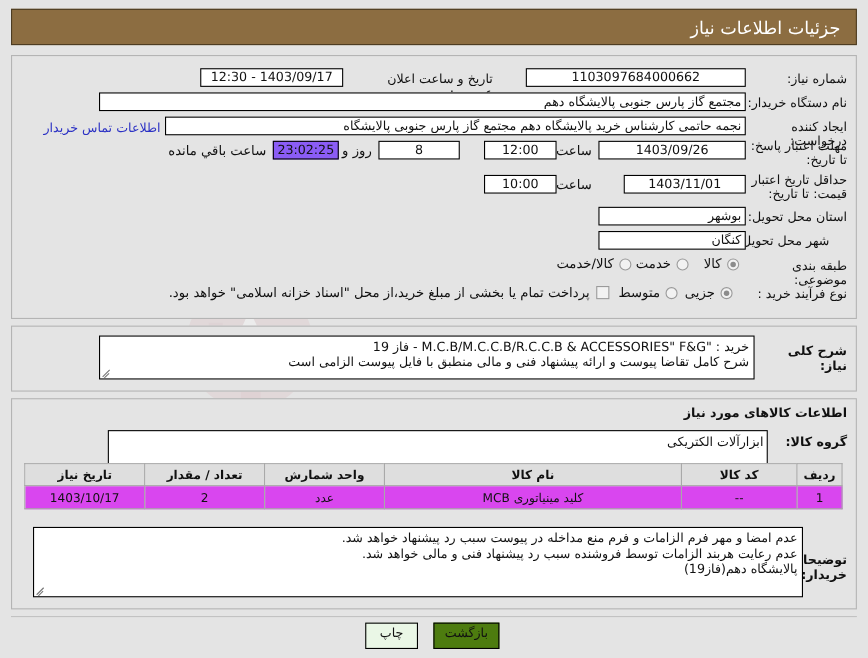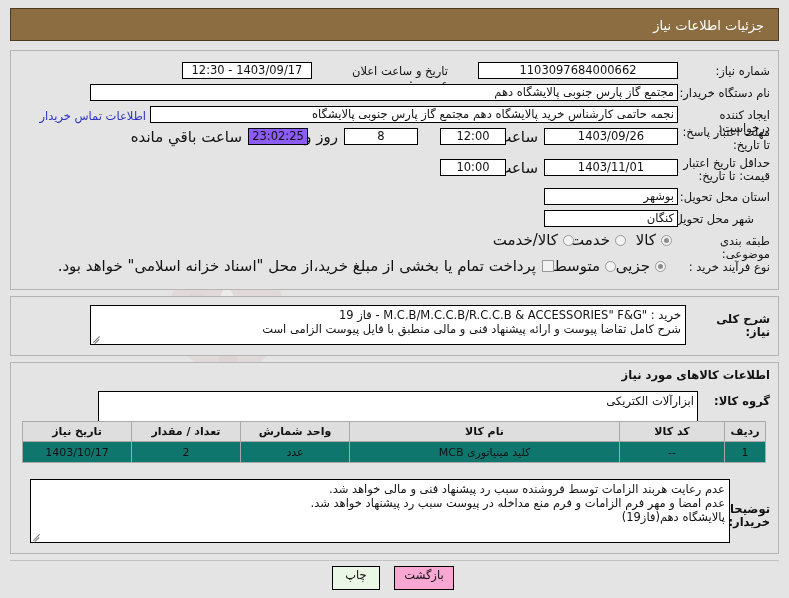--- a/index.html
+++ b/index.html
@@ -38,21 +38,21 @@
     border: 1px solid #4d3c22;
     box-sizing: border-box;
     z-index: 3;
   }
   .header-bar .title {
     position: absolute;
     right: 14px;
     top: 50%;
     transform: translateY(-50%);
     color: #ffffff;
-    font-size: 13px;
+    font-size: 16px;
     font-weight: normal;
   }
 
   
   .panel {
     position: absolute;
     left: 10px; right: 10px;
     background: #e4e4e4;
     border: 1px solid #b4b4b4;
     box-sizing: border-box;
@@ -67,21 +67,21 @@
     position: absolute;
     font-size: 11.5px;
     color: #111;
     text-align: right;
     line-height: 13px;
     white-space: normal;
   }
   .lbl-b { font-weight: bold; }
   .txt {
     position: absolute;
-    font-size: 15px;
+    font-size: 12px;
     color: #111;
     line-height: 13px;
   }
   .link {
     position: absolute;
     font-size: 11.5px;
     color: #2b31c4;
     text-decoration: none;
     cursor: pointer;
   }
@@ -169,21 +169,21 @@
     background: #dedede;
     border: 1px solid #a9a9a9;
     font-weight: bold;
     color: #111;
     height: 19px;
     padding: 0 4px;
     text-align: center;
     white-space: nowrap;
   }
   .tbl td {
-    background: #0f766e;
+    background: #d946ef;
     border: 1px solid #a9a9a9;
     height: 20px;
     padding: 0 4px;
     text-align: center;
     color: #111;
     white-space: nowrap;
   }
 
   
   .btn {
@@ -192,21 +192,21 @@
     line-height: 16px;
     font-size: 11.5px;
     text-align: center;
     border: 1px solid #000;
     box-sizing: border-box;
     cursor: pointer;
     color: #111;
     padding: 0 6px;
   }
   .btn-print  { background: #eaf7e6; }
-  .btn-back   { background: #f9a8d4; }
+  .btn-back   { background: #4d7c0f; }
 
   .divider {
     position: absolute;
     left: 10px; right: 10px;
     height: 0;
     border-top: 1px solid #c2c2c2;
   }
 </style>
 </head>
 <body>
@@ -256,21 +256,21 @@
     <div class="fld center" style="right:100px; top:77px; width:134px;">1403/09/26</div>
     <span class="txt" style="right:240px; top:80px;">ساعت</span>
     <div class="fld center" style="right:272px; top:77px; width:66px;">12:00</div>
 
     <div class="fld center" style="right:360px; top:77px; width:74px;">8</div>
     <span class="txt" style="right:440px; top:80px;">روز و</span>
     <div class="fld center khaki" style="right:470px; top:77px; width:60px;">23:02:25</div>
     <span class="txt" style="right:536px; top:80px;">ساعت باقي مانده</span>
 
     <span class="lbl" style="right:8px; top:106px; width:92px;">حداقل تاریخ اعتبار قیمت: تا تاریخ:</span>
-    <div class="fld center" style="right:100px; top:108px; width:134px;">1403/11/01</div>
+    <div class="fld center" style="right:100px; top:108px; width:111px;">1403/11/01</div>
     <span class="txt" style="right:240px; top:111px;">ساعت</span>
     <div class="fld center" style="right:272px; top:108px; width:66px;">10:00</div>
 
     <span class="lbl" style="right:8px; top:140px; width:92px;">استان محل تحویل:</span>
     <div class="fld right" style="right:100px; top:137px; width:134px;">بوشهر</div>
 
     <span class="lbl" style="right:24px; top:162px; width:92px;">شهر محل تحویل:</span>
     <div class="fld right" style="right:100px; top:159px; width:134px;">کنگان</div>
 
     <span class="lbl" style="right:8px; top:184px; width:92px;">طبقه بندی موضوعی:</span>
@@ -325,22 +325,22 @@
           <td>کلید مینیاتوری MCB</td>
           <td>عدد</td>
           <td>2</td>
           <td>1403/10/17</td>
         </tr>
       </tbody>
     </table>
 
     <span class="lbl lbl-b" style="right:8px; top:140px; width:80px;">توضیحات خریدار:</span>
     <div class="area" style="right:48px; top:116px; width:700px; height:64px;">
+      <div>عدم امضا و مهر فرم الزامات و فرم منع مداخله در پیوست سبب رد پیشنهاد خواهد شد.</div>
       <div>عدم رعایت هربند الزامات توسط فروشنده سبب رد پیشنهاد فنی و مالی خواهد شد.</div>
-      <div>عدم امضا و مهر فرم الزامات و فرم منع مداخله در پیوست سبب رد پیشنهاد خواهد شد.</div>
       <div>پالایشگاه دهم(فاز19)</div>
       <span class="grip"></span>
     </div>
   </div>
 
   <div class="divider" style="top:560px;"></div>
 
   <div class="btn btn-print" style="right:409px; top:566px; width:48px;">چاپ</div>
   <div class="btn btn-back" style="right:335px; top:566px; width:60px;">بازگشت</div>
 

